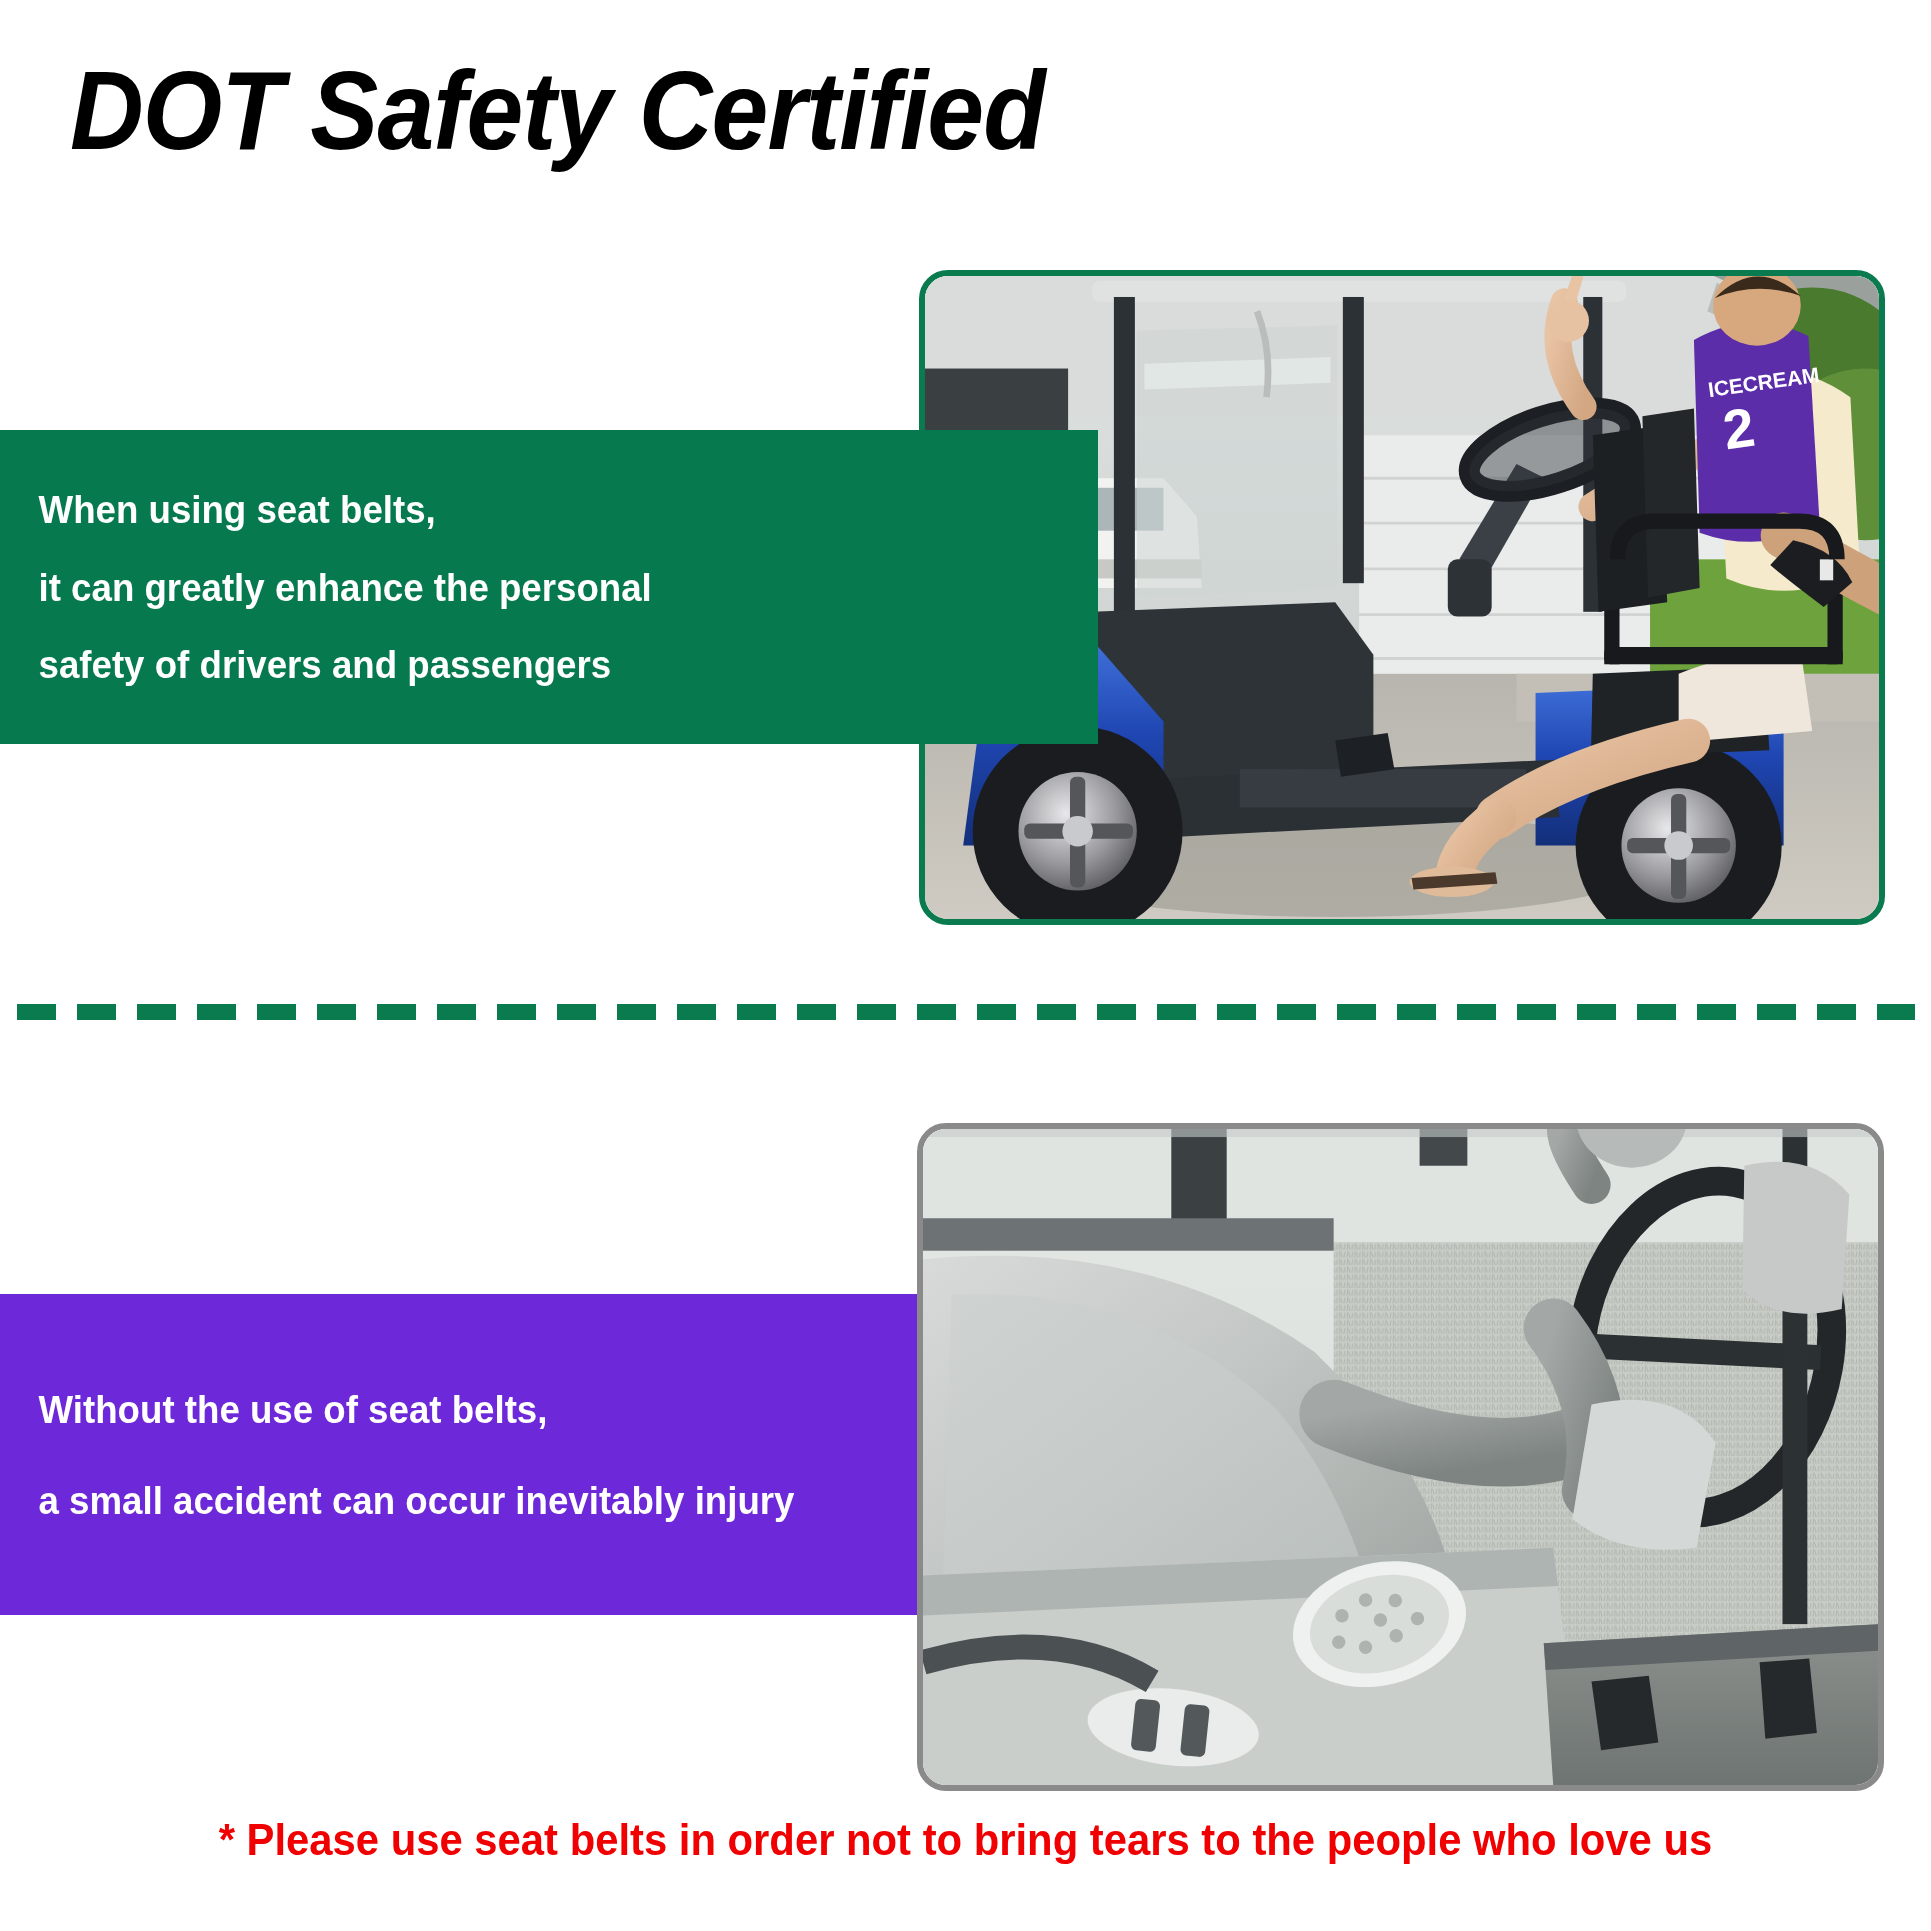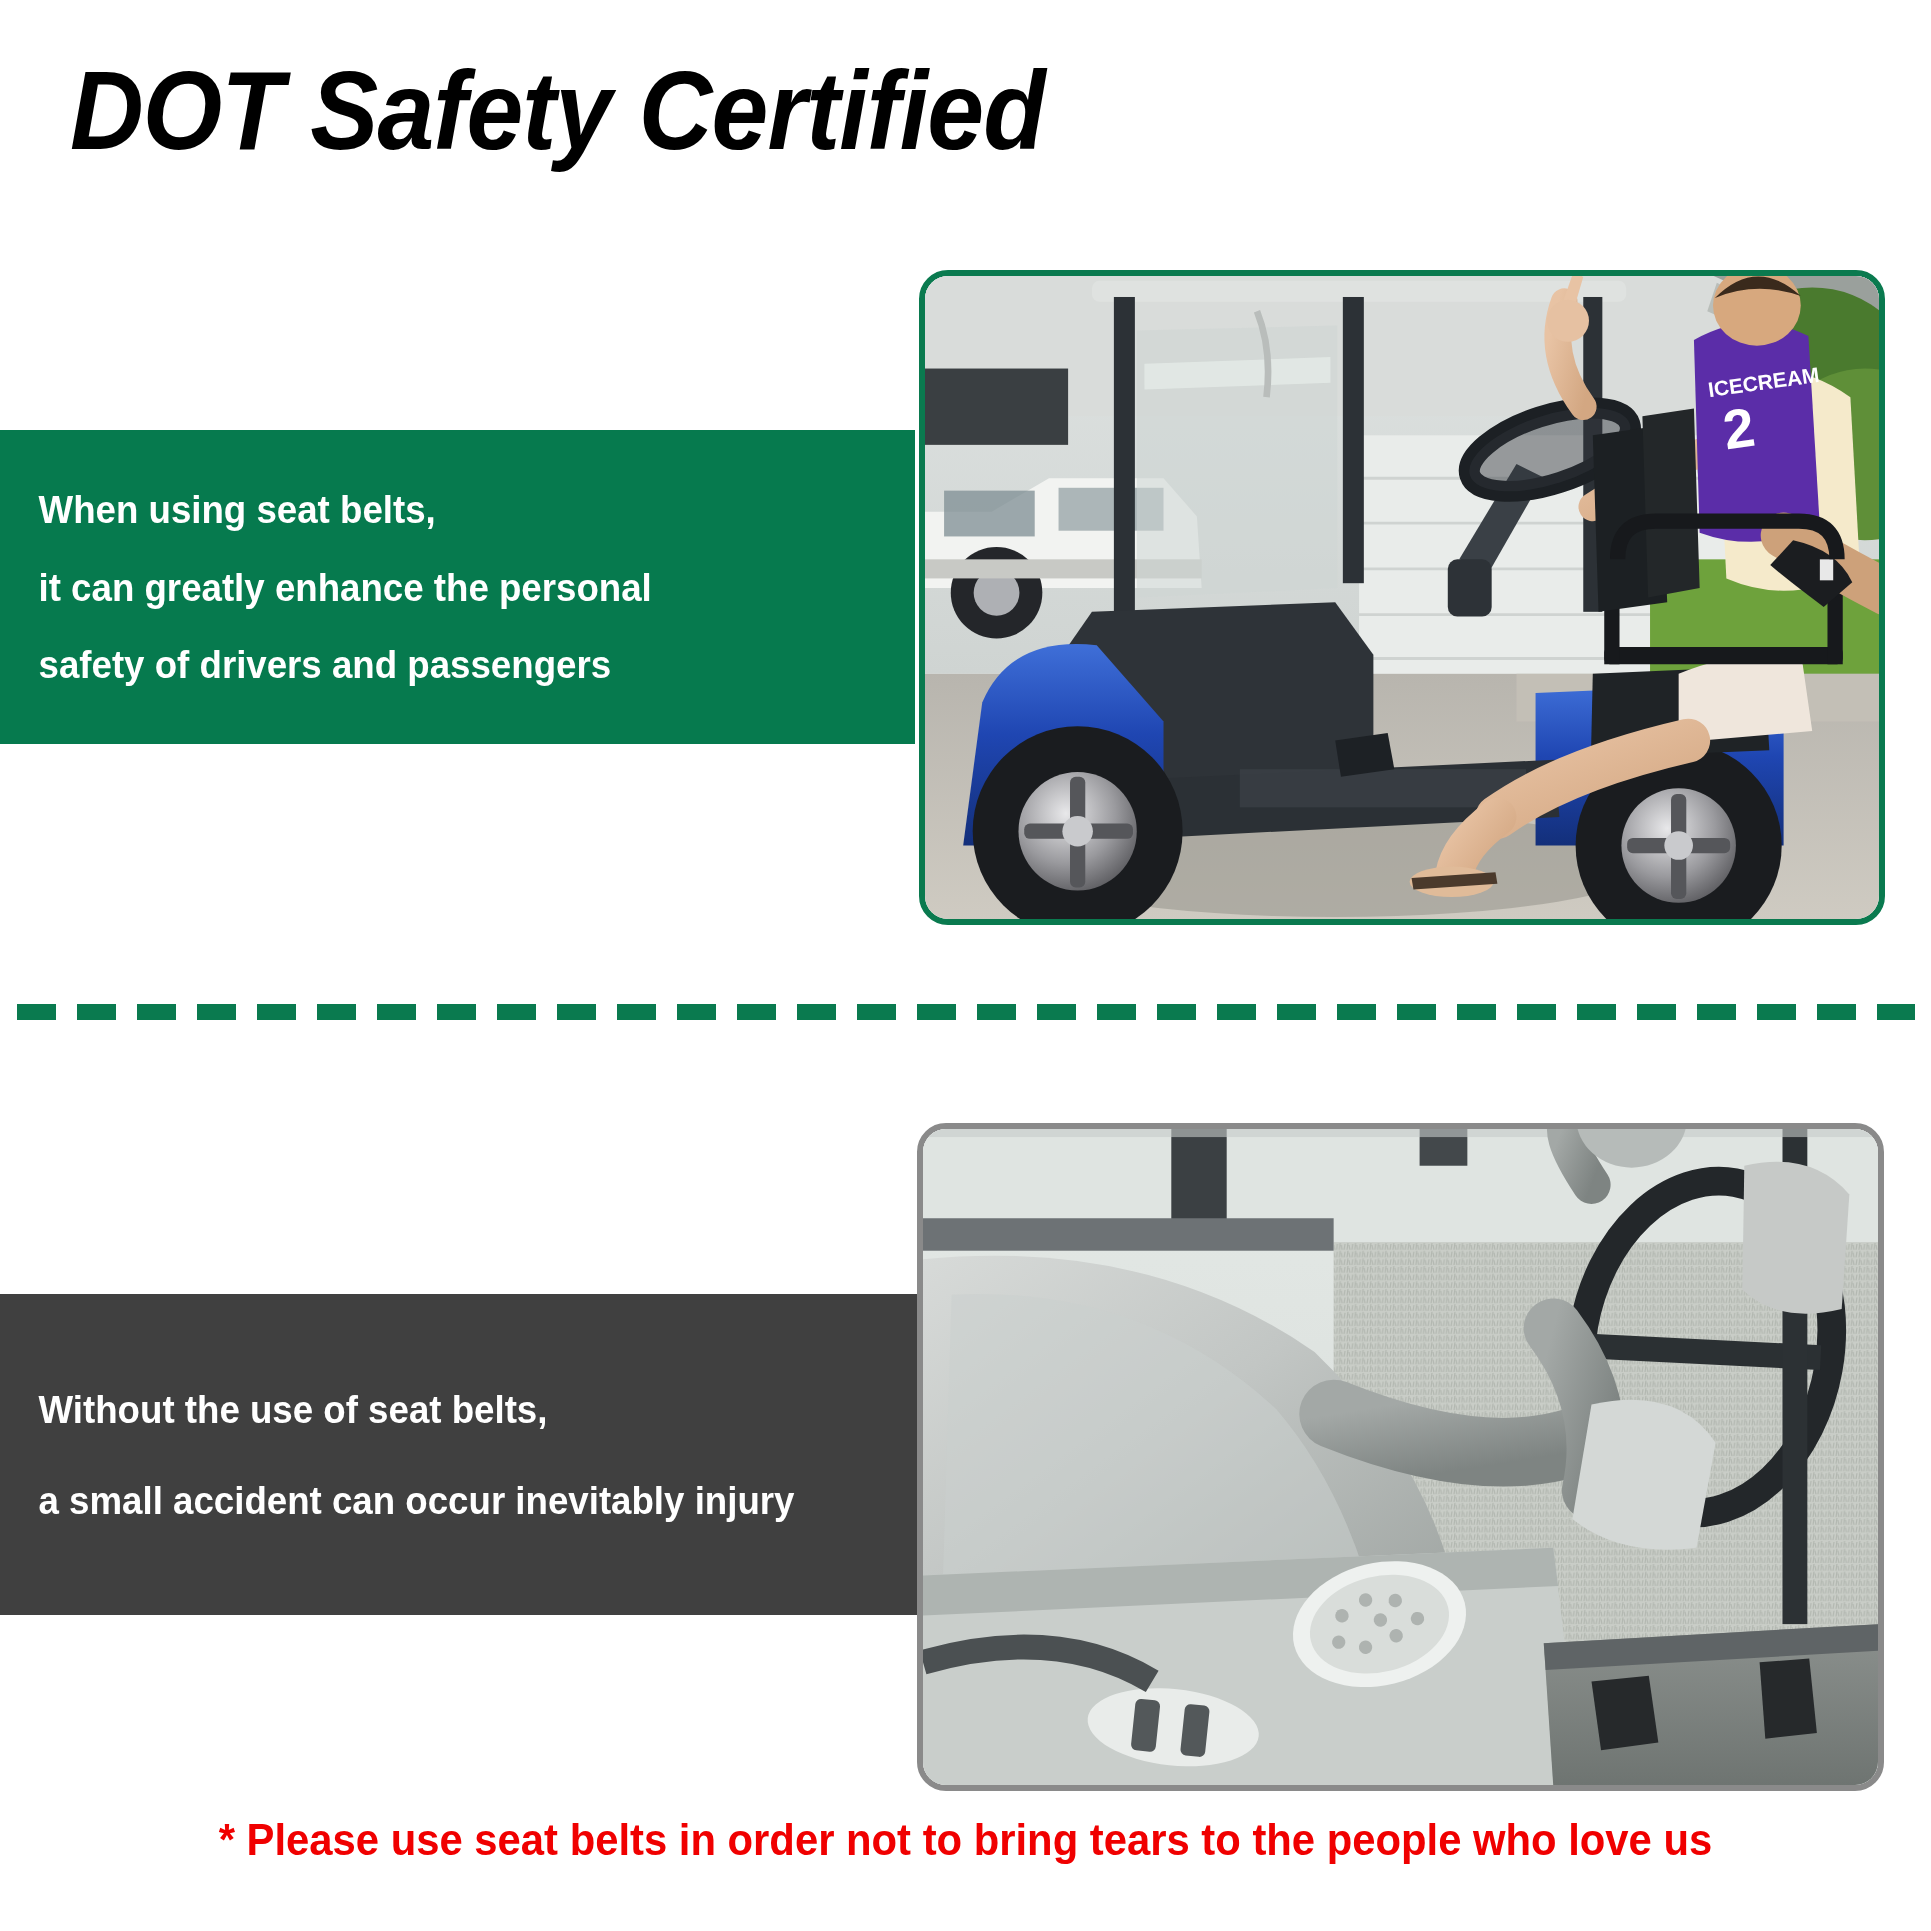--- a/index.html
+++ b/index.html
@@ -30,21 +30,21 @@
     white-space: nowrap;
     transform: scaleX(0.92);
     transform-origin: left top;
   }
 
   
   #green-banner {
     position: absolute;
     left: 0;
     top: 430px;
-    width: 915px;
+    width: 1098px;
     height: 314px;
     background: #067a4e;
     display: flex;
     flex-direction: column;
     justify-content: center;
   }
   #green-banner .line {
     color: #ffffff;
     font-size: 39px;
     font-weight: bold;
@@ -55,21 +55,21 @@
     transform-origin: left center;
   }
 
   
   #gray-banner {
     position: absolute;
     left: 0;
     top: 1294px;
     width: 917px;
     height: 321px;
-    background: #404040;
+    background: #6d28d9;
     display: flex;
     flex-direction: column;
     justify-content: center;
   }
   #gray-banner .line {
     color: #ffffff;
     font-size: 39px;
     font-weight: bold;
     line-height: 1.0;
     padding: 26px 0 26px 41px;

